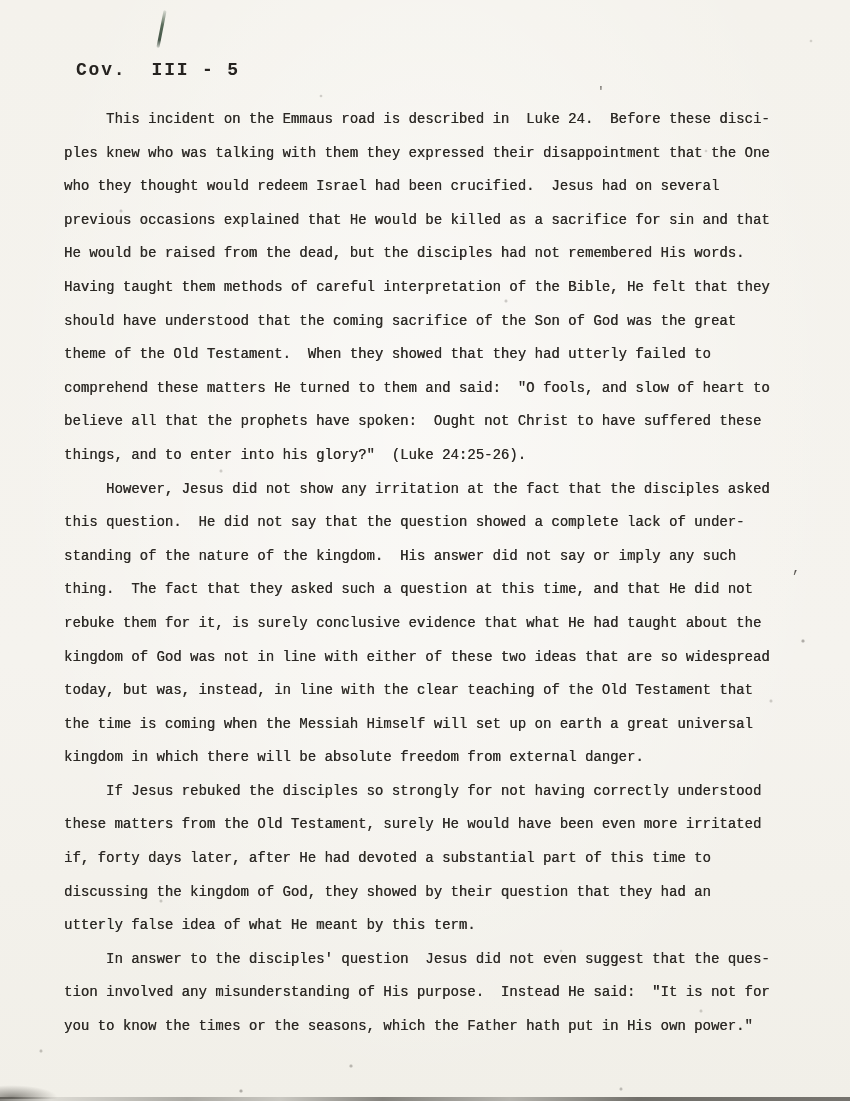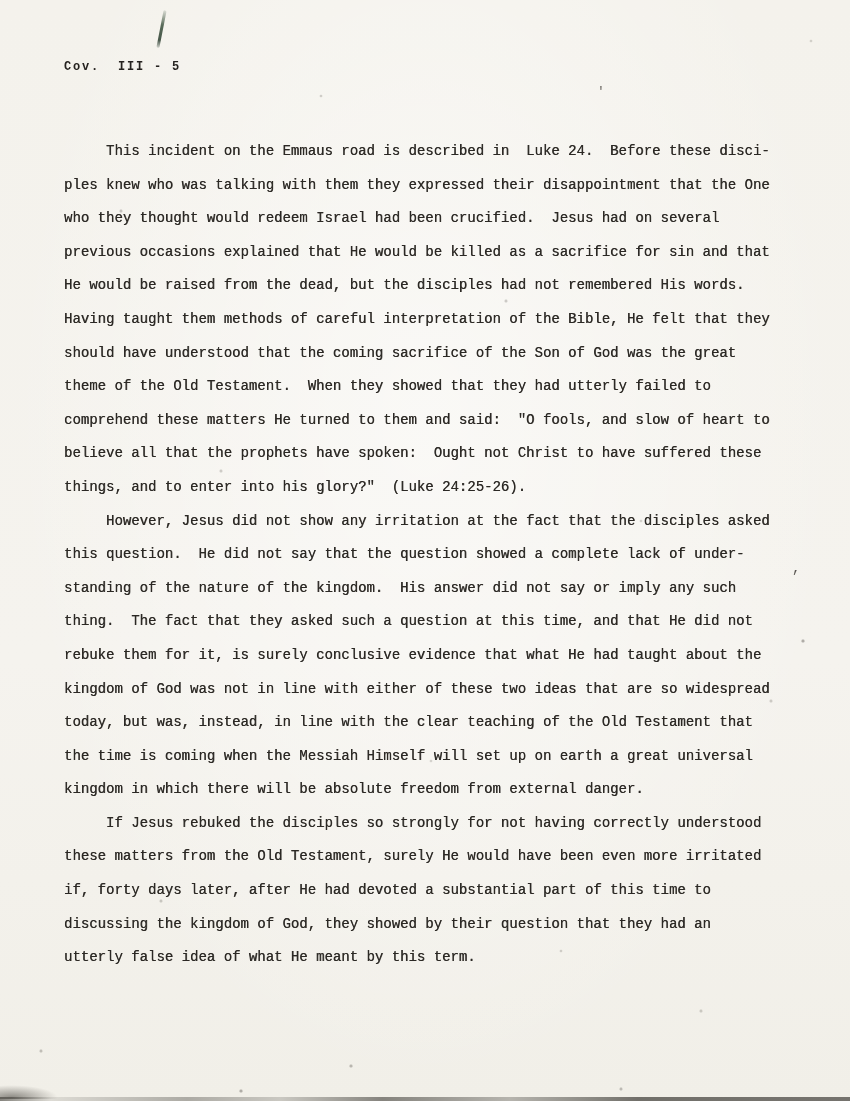--- a/index.html
+++ b/index.html
@@ -14,34 +14,33 @@
     margin: 0 auto;
     overflow: hidden;
     background:
       radial-gradient(ellipse at 50% 38%, rgba(255,255,255,0.5), rgba(255,255,255,0) 70%),
       linear-gradient(180deg, #f4f2ec 0%, #f5f3ee 60%, #f1efe8 100%);
     font-family: "Liberation Mono", "DejaVu Sans Mono", monospace;
     color: #2b2824;
   }
   .page-label {
     position: absolute;
-    left: 64px;
+    left: 76px;
     top: 60px;
-    font-size: 12px;
+    font-size: 18px;
     letter-spacing: 1.8px;
     font-weight: bold;
     white-space: pre;
     color: #262320;
   }
   .body-text {
     position: absolute;
     left: 64px;
     top: 103px;
     width: 736px;
-    margin-top: 32px;
   }
   .para {
     margin: 0;
     font-family: inherit;
     font-size: 14px;
     line-height: 33.6px;
     white-space: pre;
     color: #2b2824;
     text-shadow: 0.35px 0 0 rgba(43,40,36,0.75);
   }
@@ -151,20 +150,23 @@
 rebuke them for it, is surely conclusive evidence that what He had taught about the
 kingdom of God was not in line with either of these two ideas that are so widespread
 today, but was, instead, in line with the clear teaching of the Old Testament that
 the time is coming when the Messiah Himself will set up on earth a great universal
 kingdom in which there will be absolute freedom from external danger.</pre>
     <pre class="para">     If Jesus rebuked the disciples so strongly for not having correctly understood
 these matters from the Old Testament, surely He would have been even more irritated
 if, forty days later, after He had devoted a substantial part of this time to
 discussing the kingdom of God, they showed by their question that they had an
 utterly false idea of what He meant by this term.</pre>
+    <pre class="para">     In answer to the disciples' question  Jesus did not even suggest that the ques-
+tion involved any misunderstanding of His purpose.  Instead He said:  "It is not for
+you to know the times or the seasons, which the Father hath put in His own power."</pre>
   </div>
 
   <div class="stray-comma">,</div>
 
   <div class="specks"></div>
   <div class="scan-smudge"></div>
   <div class="scan-edge-bottom"></div>
 
 </div>
 

